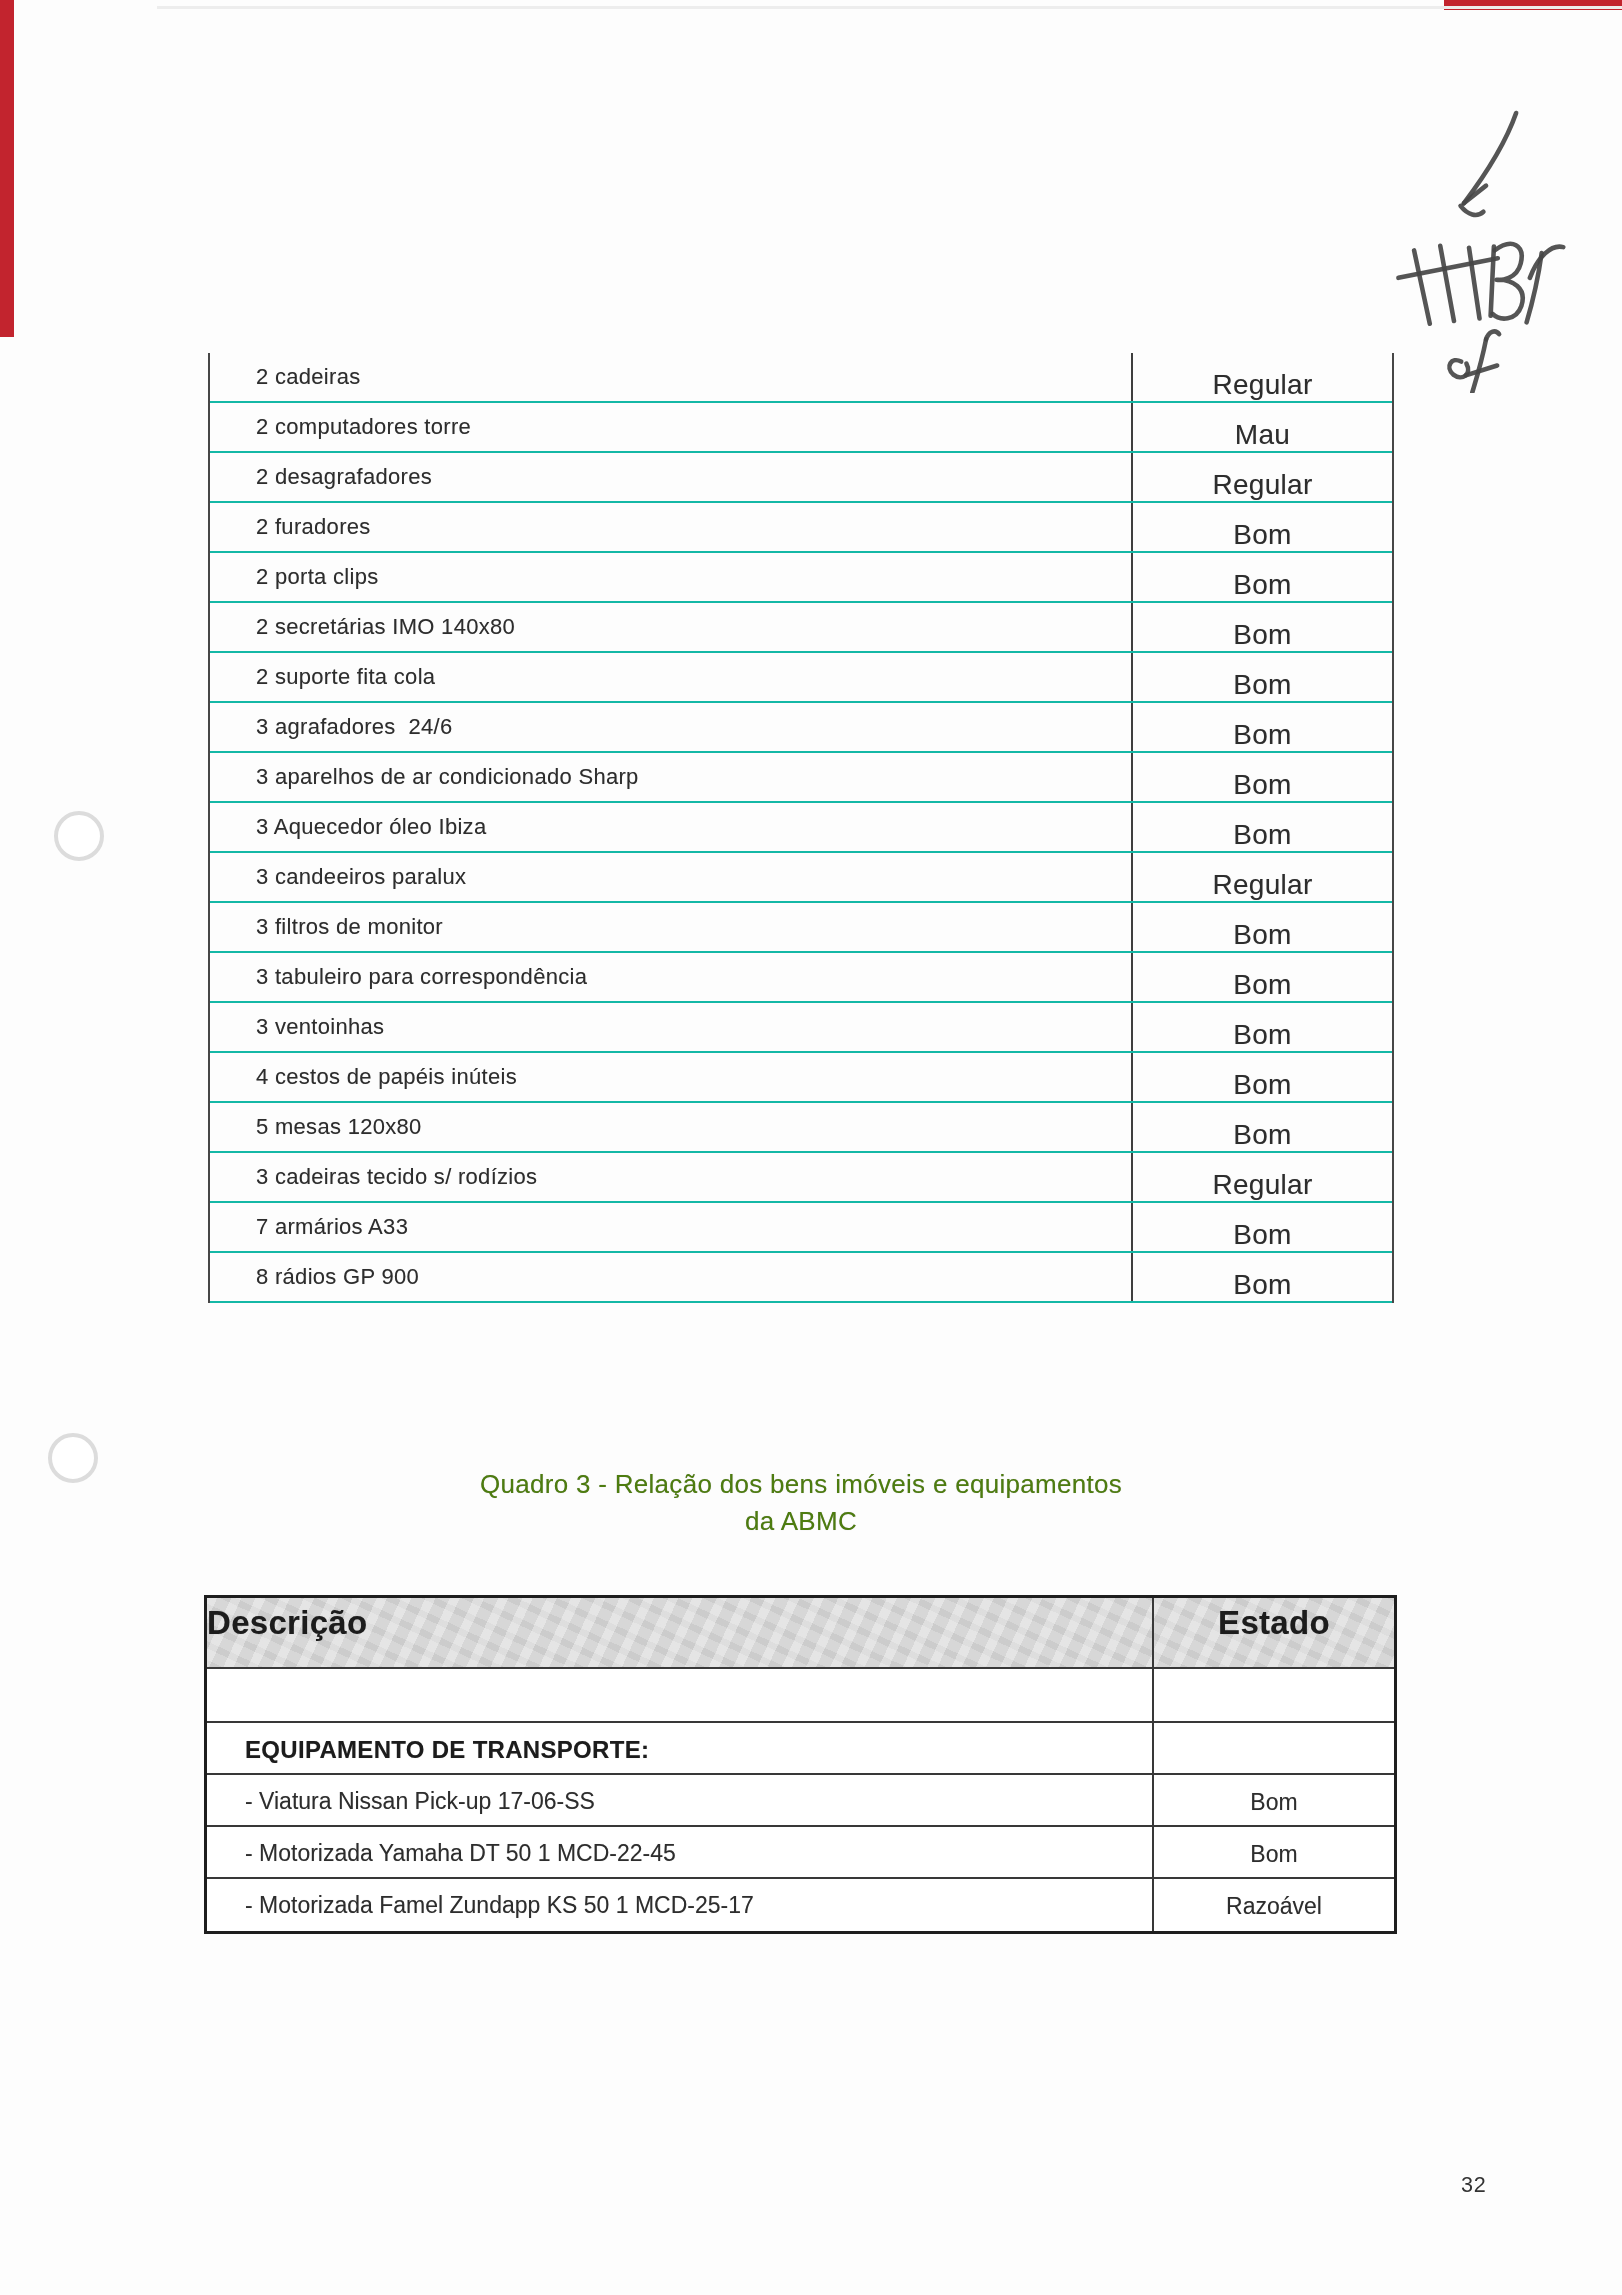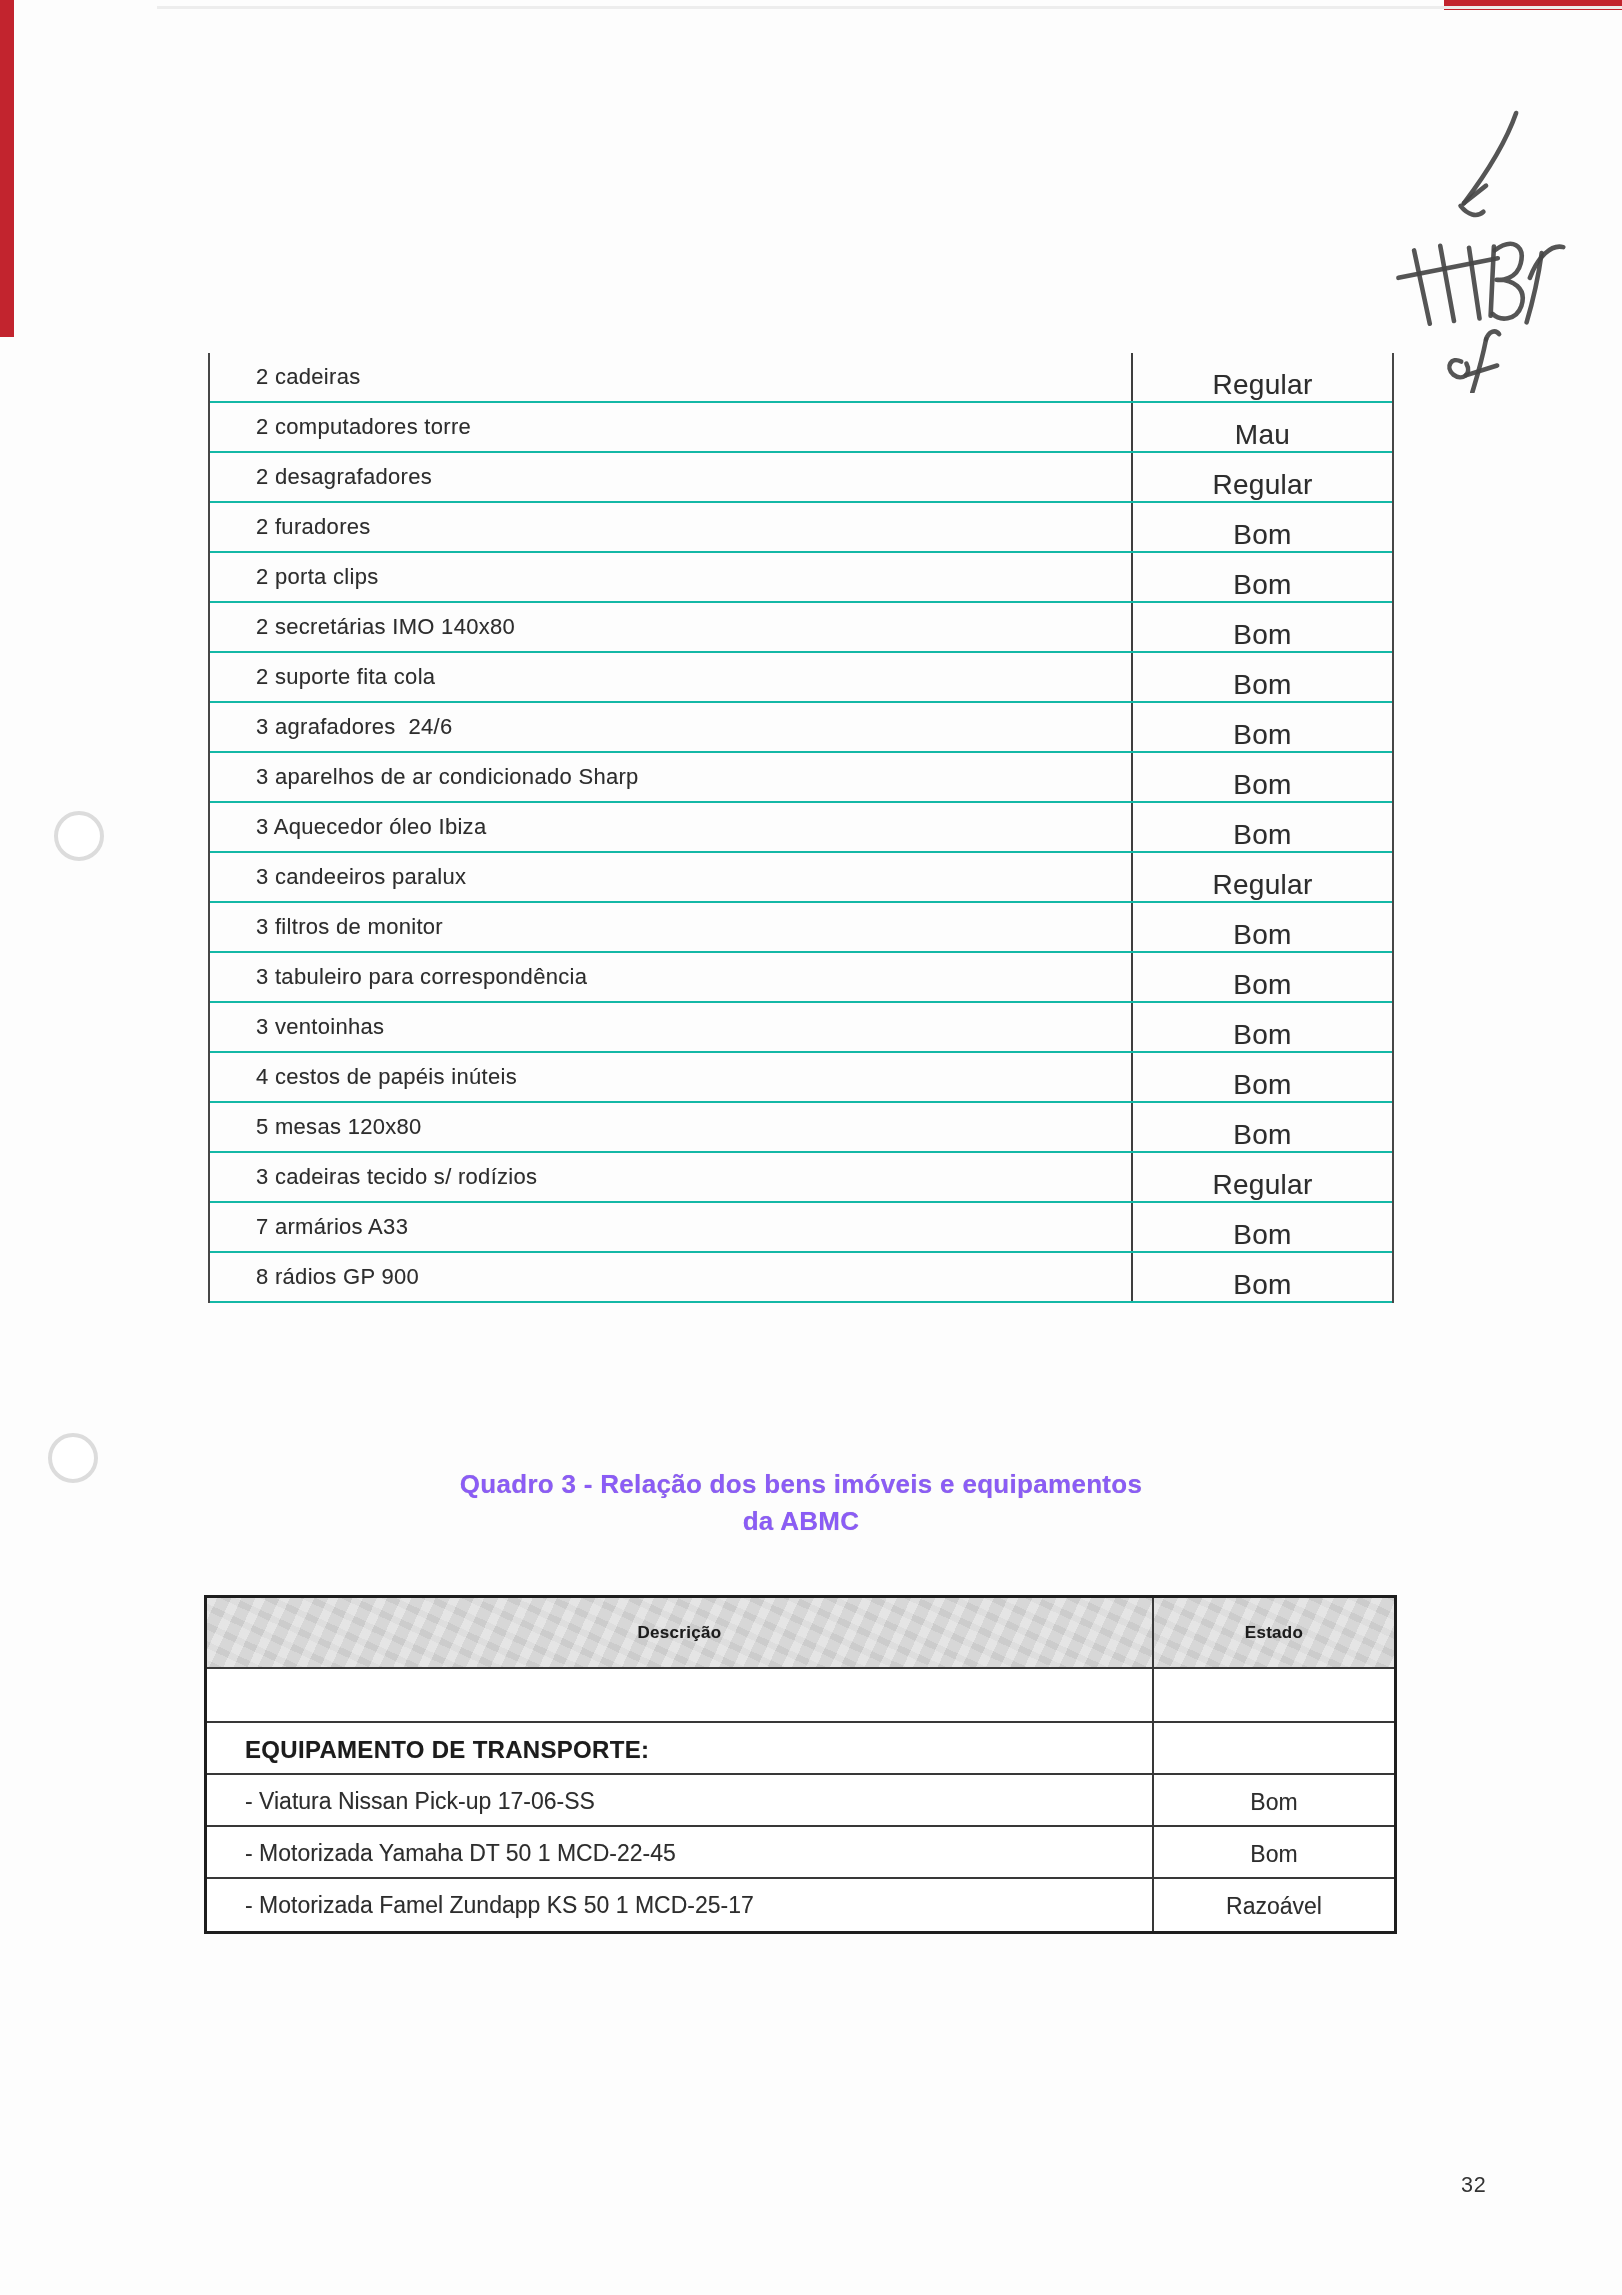--- a/index.html
+++ b/index.html
@@ -31,36 +31,36 @@
   .t1row{display:flex;height:50px;border-bottom:2px solid #14b8a6;box-sizing:border-box;}
   .t1desc{flex:1;padding:10.5px 0 0 46px;font-size:22px;letter-spacing:0.3px;white-space:pre;
     text-shadow:0 0 0.7px rgba(0,0,0,.25);}
   .t1estado{width:261px;border-left:2px solid #3e3e3e;box-sizing:border-box;
     text-align:center;padding-top:15.7px;font-size:28px;letter-spacing:0.3px;
     text-shadow:0 0 0.7px rgba(0,0,0,.25);}
 
   
   .heading{
     position:absolute;left:208px;top:1466px;width:1186px;
-    text-align:center;font-size:26px;font-weight:bold;color:#8b5cf6;
+    text-align:center;font-size:26px;font-weight:normal;color:#4d7c0f;
     line-height:37px;letter-spacing:0.3px;text-shadow:0 0 0.7px rgba(0,0,0,.3);
   }
 
   
   .table2{
     position:absolute;left:204px;top:1595px;width:1193px;
     border:3.3px solid #1e1e1e;box-sizing:border-box;background:#fff;
   }
   .t2header{display:flex;height:71px;border-bottom:2px solid #383838;box-sizing:border-box;
     background-color:#d7d7d7;
     background-image:
       repeating-linear-gradient(115deg, rgba(255,255,255,.35) 0 9.2px, rgba(255,255,255,0) 9.2px 22px),
       repeating-linear-gradient(25deg, rgba(0,0,0,.05) 0 6.5px, rgba(0,0,0,0) 6.5px 17px);
   }
-  .t2header .hdr{font-weight:bold;font-size:17px;color:#1c1c1c;text-align:center;padding-top:25px;
+  .t2header .hdr{font-weight:bold;font-size:33px;color:#1c1c1c;padding-top:6px;
     letter-spacing:0.3px;text-shadow:0 0 0.7px rgba(0,0,0,.3);}
   .t2desc{flex:1;box-sizing:border-box;}
   .t2estado{width:242px;border-left:2px solid #383838;box-sizing:border-box;text-align:center;}
   .t2row{display:flex;height:52px;border-bottom:2px solid #383838;box-sizing:border-box;}
   .t2row.empty{height:54px;}
   .t2row.section .t2desc{font-weight:bold;font-size:24px;color:#1c1c1c;padding:13px 0 0 38px;
     letter-spacing:0.3px;text-shadow:0 0 0.7px rgba(0,0,0,.3);}
   .t2rows{display:block;}
   .t2rows .t2row:last-child{border-bottom:none;}
   .t2rows .t2desc{font-size:23px;padding:13px 0 0 38px;white-space:pre;

